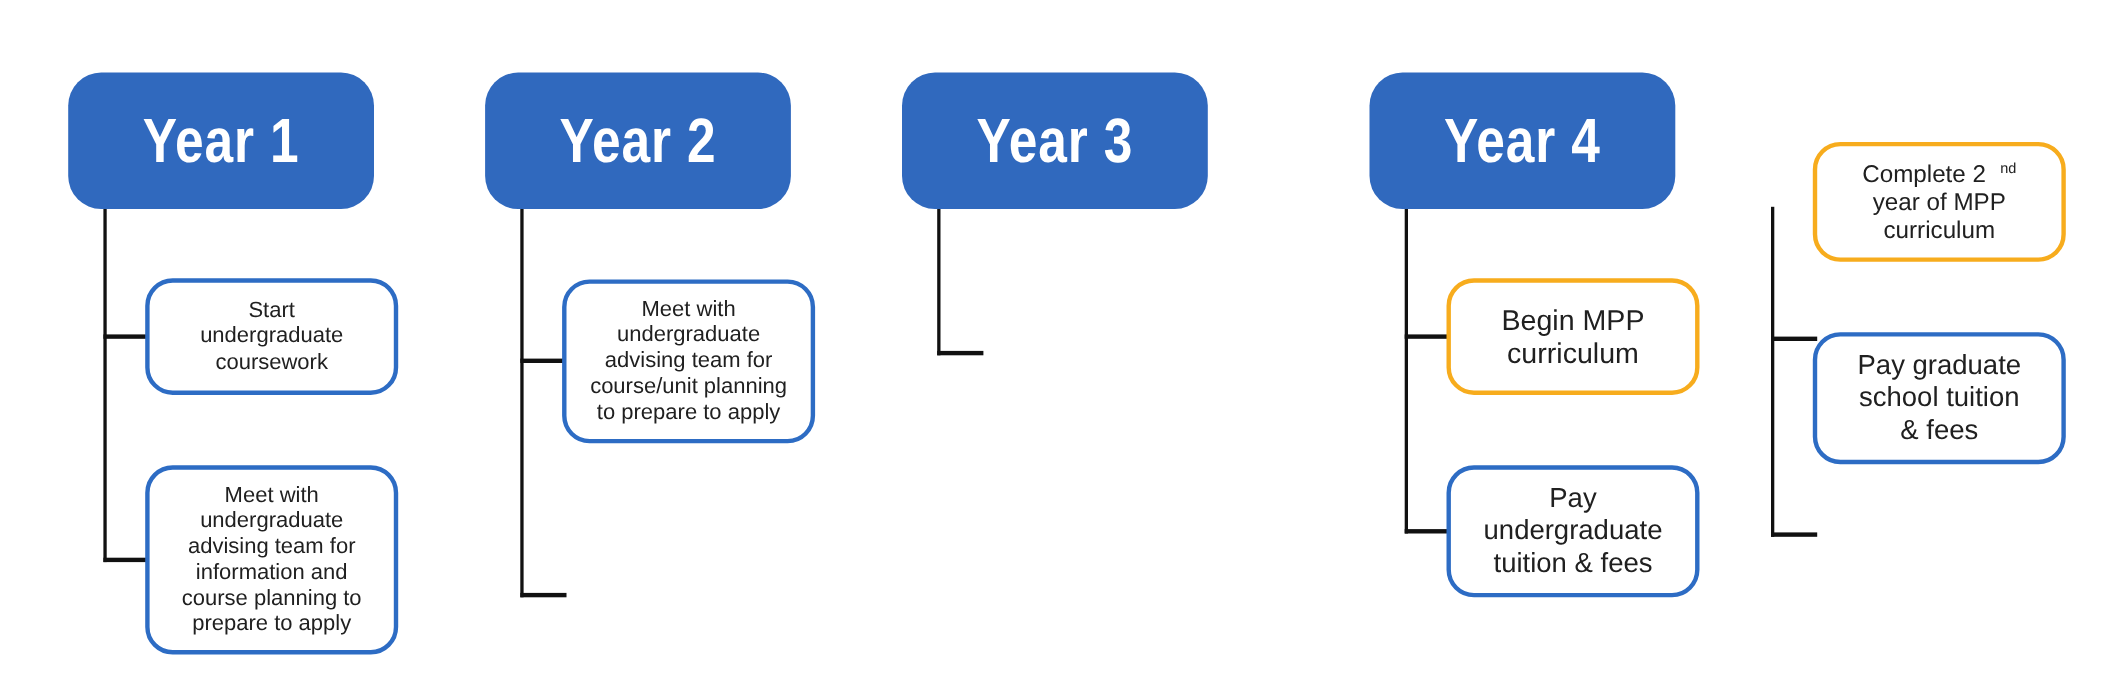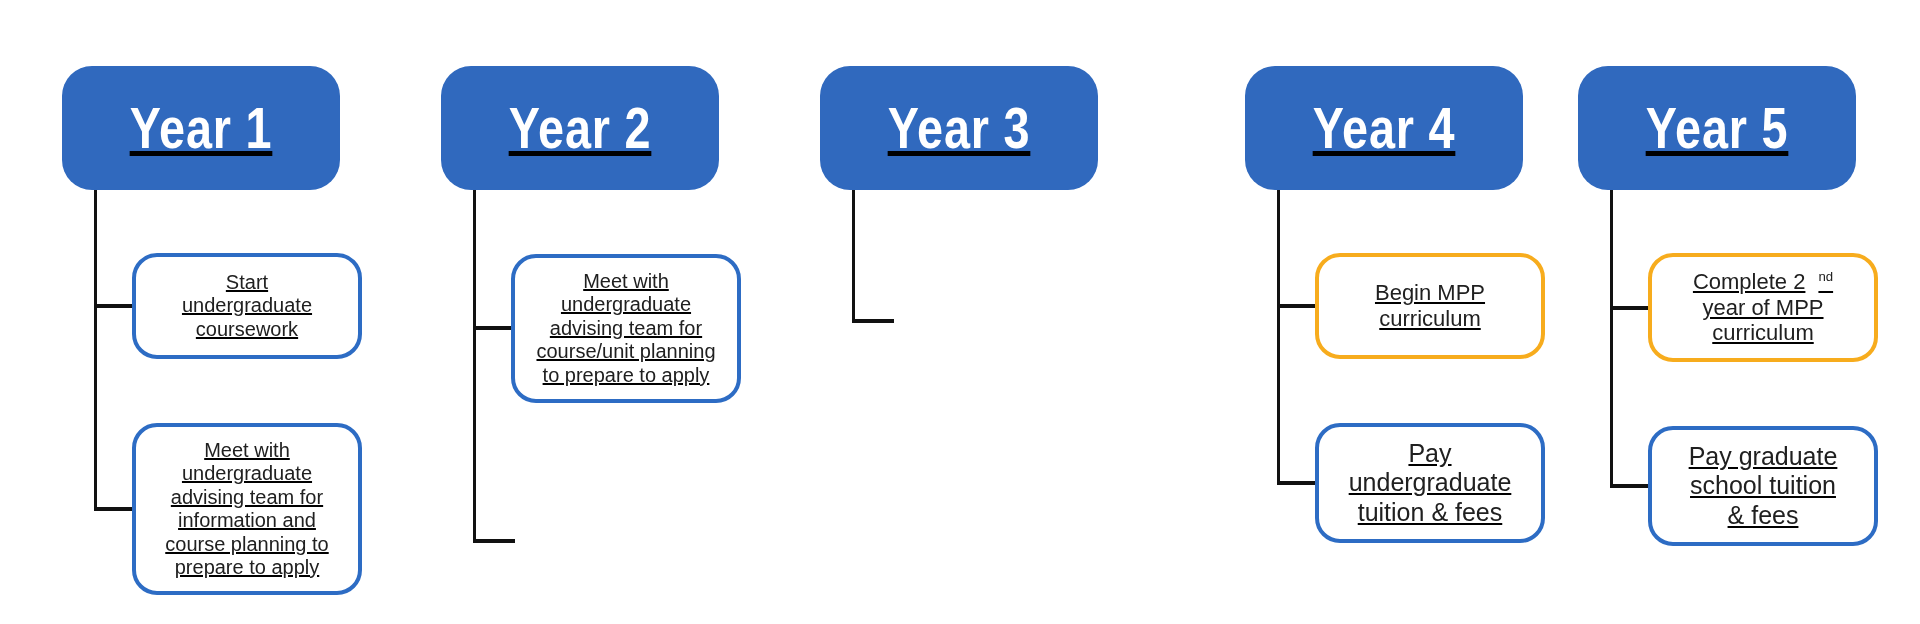--- a/index.html
+++ b/index.html
@@ -17,21 +17,20 @@
   .canvas{
     position:relative;
     width:1920px;height:624px;
     background:var(--bg);
     overflow:hidden;
   }
   .column{
     position:absolute;
     top:66px;
     width:310px;
-    text-decoration:underline;
   }
   .year-header{
     position:relative;
     z-index:2;
     width:278px;height:124px;
     background:var(--blue);
     border-radius:30px;
     display:flex;align-items:center;justify-content:center;
   }
   .year-title{
@@ -59,21 +58,21 @@
   .task-box.next{margin-top:64px;}
   .task-box.gold{border-color:var(--outline-gold);}
   .task-text{
     color:var(--text);
     white-space:pre-line;
     line-height:1.17;
   }
   .size-s .task-text{font-size:20px;}
   .size-m .task-text{font-size:22px;}
   .size-l .task-text{font-size:25px;}
-  .size-xl .task-text{font-size:22px;}
+  .size-xl .task-text{font-size:26px;}
   .size-xl{padding:18px 6px;}
   sup{
     font-size:60%;
     vertical-align:super;
     line-height:0;
     margin-left:13px;
   }
   .vline{
     position:absolute;z-index:1;
     width:3px;background:var(--line);
@@ -146,23 +145,20 @@
       <span class="task-text">Pay
 undergraduate
 tuition &amp; fees</span>
     </div>
   <div class="vline" style="left: 32px; top: 122px; height: 297px;"></div>
       <div class="hline" style="left: 32px; top: 238px; width: 42px;"></div>
       <div class="hline" style="left: 32px; top: 415px; width: 42px;"></div>
     </div>
 
   <div class="column" style="left:1578px">
-    <div class="year-header">
-      <span class="year-title">Year 5</span>
-    </div>
     <div class="task-box gold size-m first">
       <span class="task-text"><span>Complete 2</span><sup>nd</sup><br><span>year of MPP
 curriculum</span></span>
     </div>
     <div class="task-box blue size-l next">
       <span class="task-text">Pay graduate
 school tuition
 &amp; fees</span>
     </div>
   <div class="vline" style="left: 32px; top: 122px; height: 300px;"></div>

